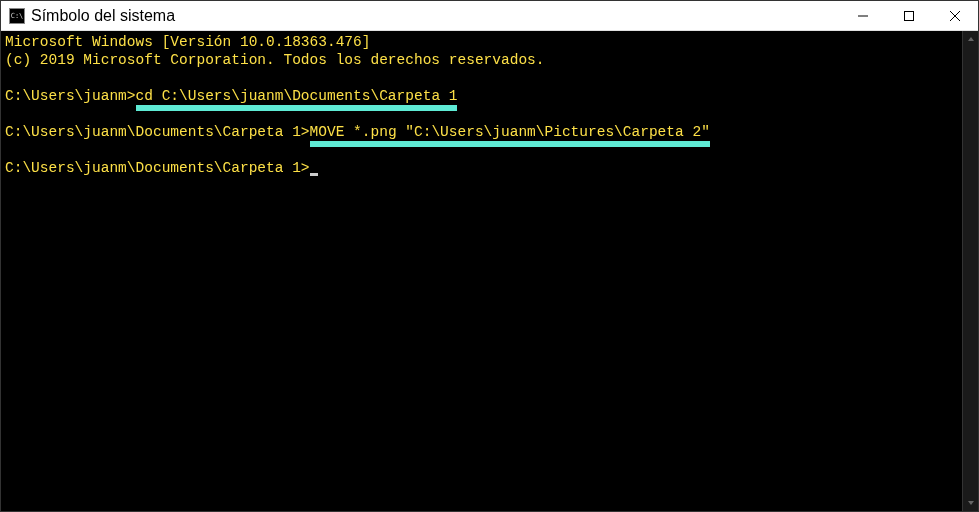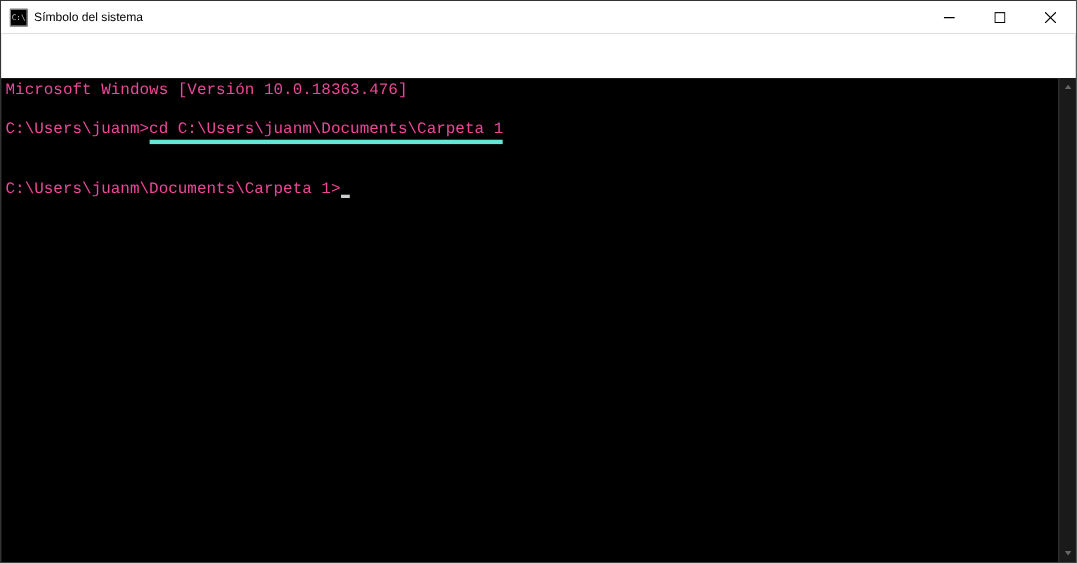--- a/index.html
+++ b/index.html
@@ -38,21 +38,21 @@
       display: flex;
       align-items: center;
       justify-content: center;
       font-size: 7px;
       color: #ccc;
       font-family: monospace;
       border: 1px solid #888;
     }
     .titlebar-text {
       flex: 1;
-      font-size: 11px;
+      font-size: 16px;
       color: #000;
     }
     .window-controls {
       display: flex;
       height: 100%;
     }
     .window-control {
       width: 46px;
       height: 100%;
       display: flex;
@@ -62,28 +62,27 @@
       color: #000;
       cursor: pointer;
     }
     .window-control svg {
       width: 10px;
       height: 10px;
     }
     .terminal-body {
       flex: 1;
       background: #000000;
-      color: #ec4899;
+      color: #fde047;
       font-family: Consolas, 'Courier New', monospace;
       font-size: 14.5px;
       line-height: 18px;
       padding: 2px 4px;
       position: relative;
       overflow: hidden;
-      margin-top: 40px;
     }
     .terminal-scrollbar {
       position: absolute;
       right: 0;
       top: 0;
       width: 16px;
       height: 100%;
       background: #1a1a1a;
       border-left: 1px solid #333;
     }
@@ -101,21 +100,21 @@
       top: 0;
     }
     .scrollbar-arrow.down {
       position: absolute;
       bottom: 0;
     }
     .term-line {
       white-space: pre;
     }
     .underline-red {
-      border-bottom: 4px solid #5eead4;
+      border-bottom: 6px solid #5eead4;
       padding-bottom: 1px;
     }
     .cursor {
       display: inline-block;
       width: 8px;
       height: 3px;
       background: #cccccc;
       vertical-align: bottom;
       margin-bottom: 1px;
     }
@@ -146,23 +145,25 @@
             <line x1="0" y1="0" x2="10" y2="10" stroke="currentColor" stroke-width="1"></line>
             <line x1="10" y1="0" x2="0" y2="10" stroke="currentColor" stroke-width="1"></line>
           </svg>
       </div>
     </div>
   </div>
 
   <div class="terminal-body">
     <div class="terminal-content">
       <div class="term-line">Microsoft Windows [Versión 10.0.18363.476]</div>
+      <div class="term-line">(c) 2019 Microsoft Corporation. Todos los derechos reservados.</div>
       <div class="term-line">&nbsp;</div>
       <div class="term-line"><span>C:\Users\juanm&gt;</span><span class="underline-red">cd C:\Users\juanm\Documents\Carpeta 1</span></div>
       <div class="term-line">&nbsp;</div>
+      <div class="term-line"><span>C:\Users\juanm\Documents\Carpeta 1&gt;</span><span class="underline-red">MOVE *.png "C:\Users\juanm\Pictures\Carpeta 2"</span></div>
       <div class="term-line">&nbsp;</div>
       <div class="term-line"><span>C:\Users\juanm\Documents\Carpeta 1&gt;</span><span class="cursor"></span></div>
     </div>
 
     <div class="terminal-scrollbar">
       <div class="scrollbar-arrow up">
         <svg width="8" height="8" viewBox="0 0 8 8">
             <polygon points="4,2 7,6 1,6" fill="#666"></polygon>
           </svg>
       </div>

